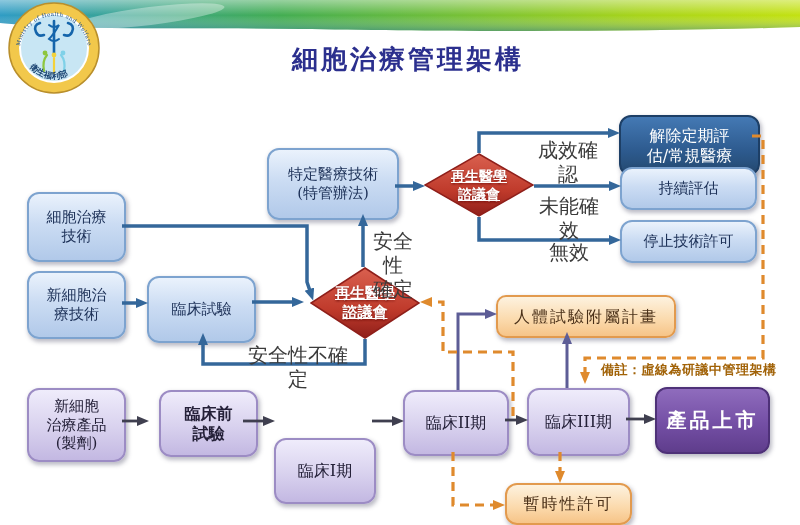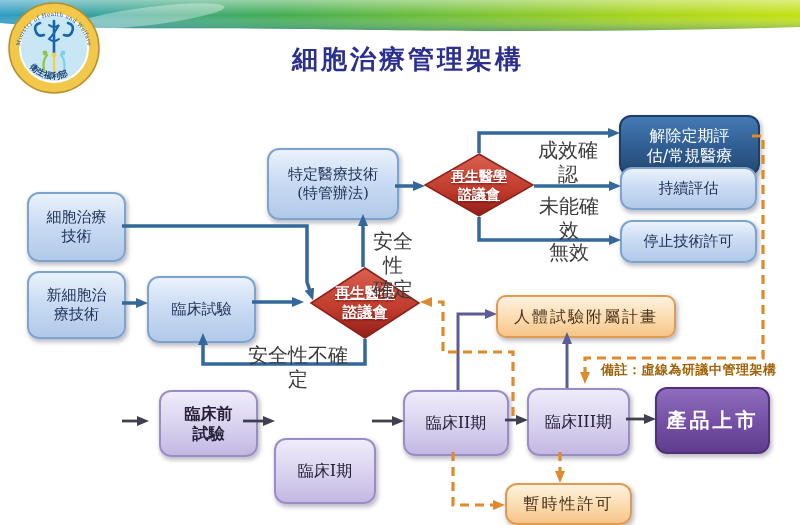--- a/index.html
+++ b/index.html
@@ -104,20 +104,23 @@
   <div class="box blue" style="left:27px;top:271px;width:95px;height:64px;">新細胞治
 療技術</div>
   <div class="box blue" style="left:147px;top:276px;width:105px;height:63px;">臨床試驗</div>
   <div class="box blue" style="left:267px;top:148px;width:128px;height:68px;">特定醫療技術
 (特管辦法)</div>
   <div class="box darkblue" style="left:619px;top:106px;width:137px;height:57px;">解除定期評
 估/常規醫療</div>
   <div class="box blue" style="left:620px;top:167px;width:133px;height:39px;">持續評估</div>
   <div class="box blue" style="left:620px;top:220px;width:133px;height:39px;">停止技術許可</div>
 
+  <div class="box lavender" style="left:27px;top:388px;width:95px;height:70px;font-size:15px;">新細胞
+治療產品
+(製劑)</div>
   <div class="box lavender" style="left:159px;top:390px;width:95px;height:63px;font-weight:bold;">臨床前
 試驗</div>
   <div class="box lavender" style="left:274px;top:390px;width:98px;height:62px;margin-top:48px;">臨床I期</div>
   <div class="box lavender" style="left:403px;top:390px;width:102px;height:62px;">臨床II期</div>
   <div class="box lavender" style="left:527px;top:388px;width:99px;height:64px;">臨床III期</div>
   <div class="box darkpurple" style="left:655px;top:387px;width:111px;height:63px;">產品上市</div>
 
   <div class="box orangebox" style="left:496px;top:295px;width:176px;height:39px;border-radius:10px;">人體試驗附屬計畫</div>
   <div class="box orangebox" style="left:505px;top:483px;width:123px;height:38px;">暫時性許可</div>
 

